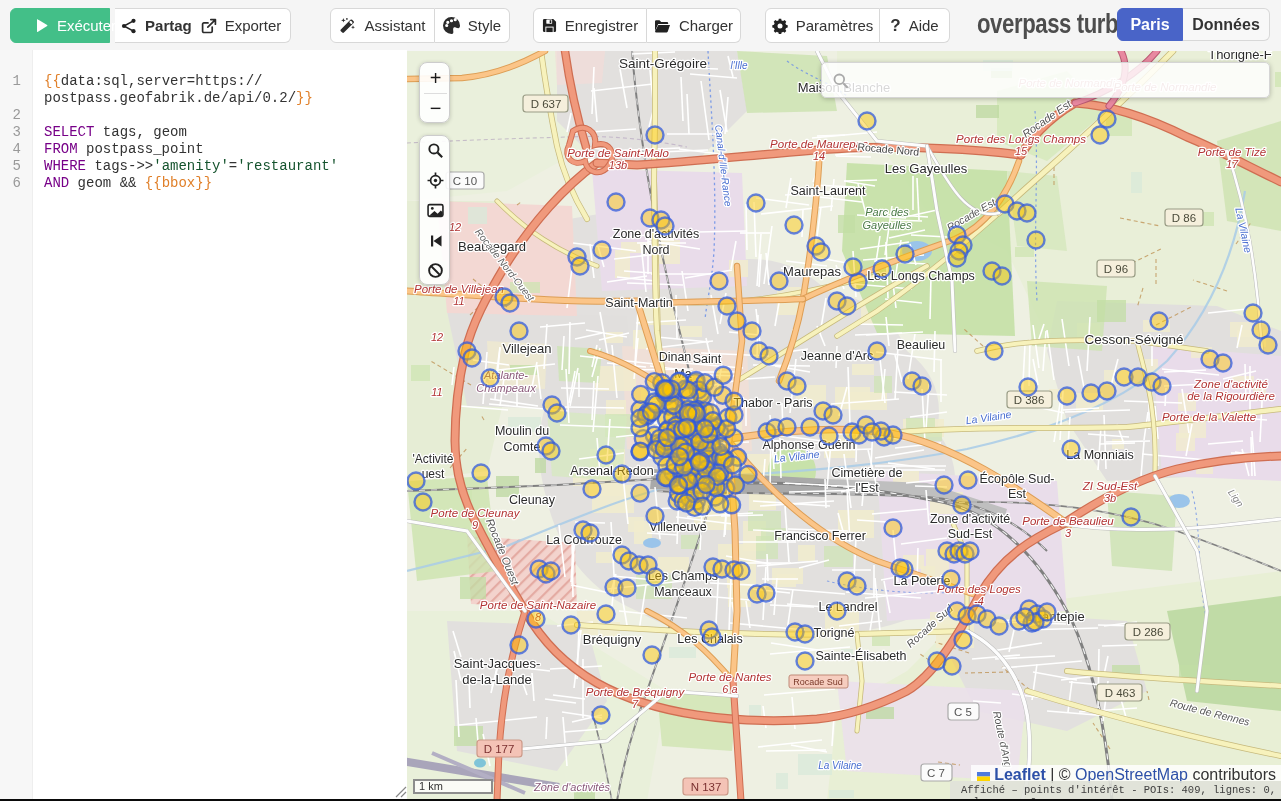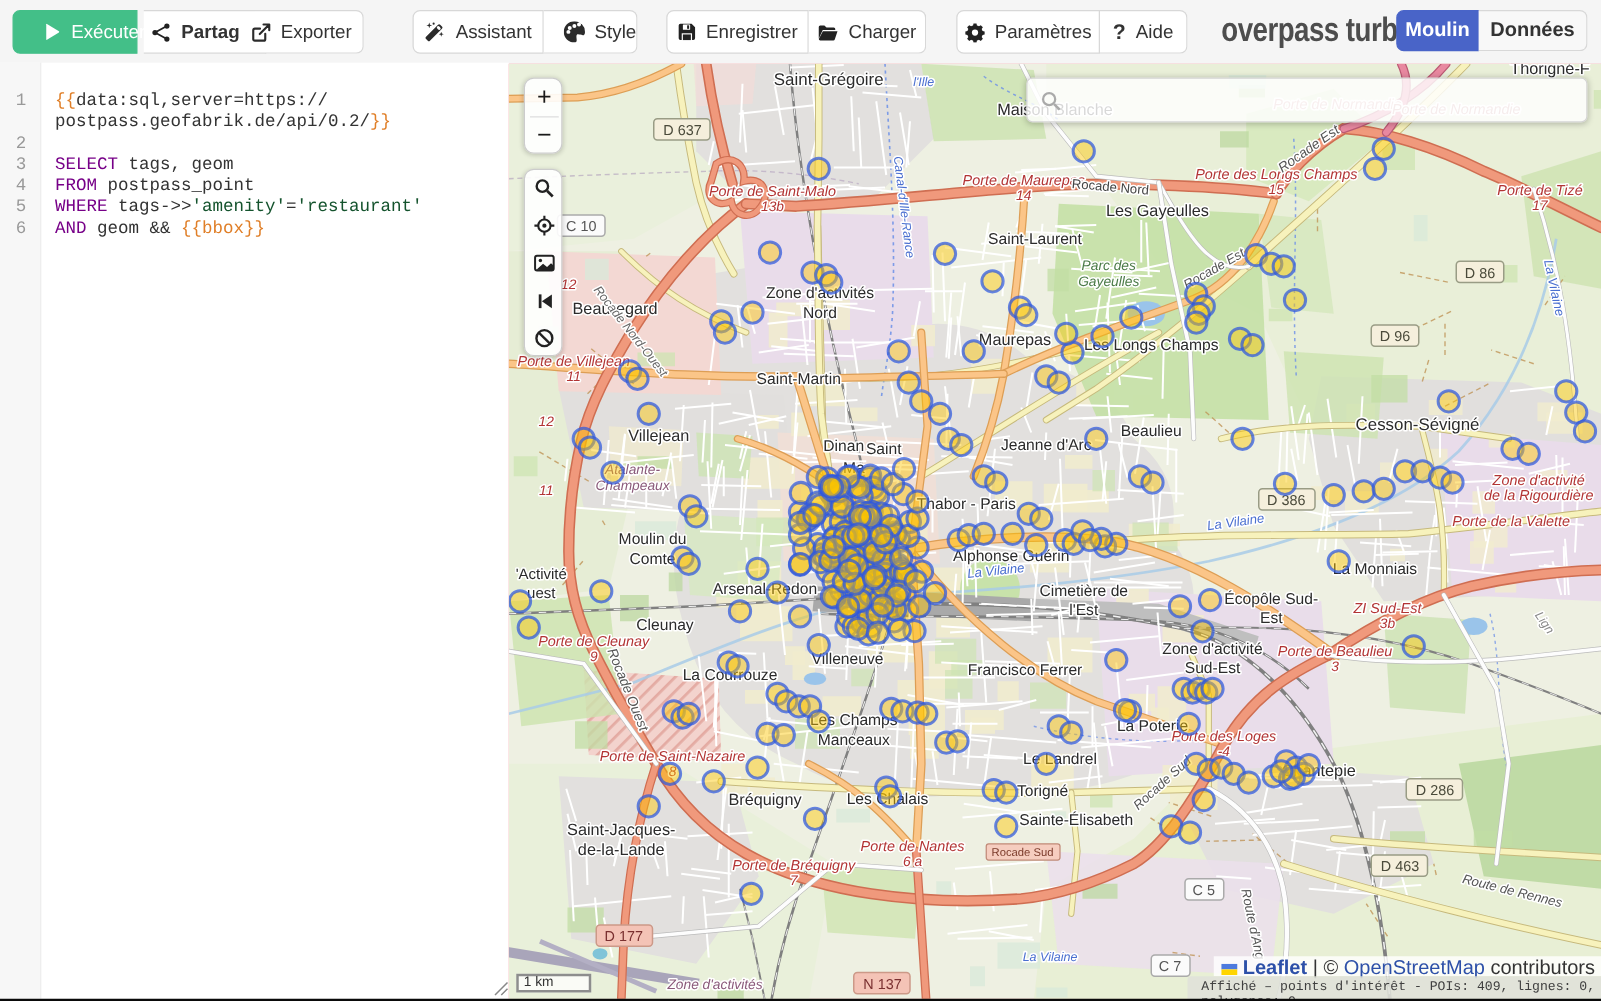--- a/index.html
+++ b/index.html
@@ -7,21 +7,21 @@
 #toolbar { position:absolute; left:0; top:0; width:1281px; height:50px; background:#f5f5f5; z-index:30; }
 .btn { position:absolute; top:8px; height:35px; background:#fff; border:1px solid #d8d8d8; color:#333; font-size:15px; display:flex; align-items:center; justify-content:center; gap:8px; }
 .btn svg { flex:0 0 auto; }
 .grp-l { border-radius:6px 0 0 6px; }
 .grp-r { border-radius:0 6px 6px 0; border-left:none; }
 .grp-m { border-left:none; }
 #b-exec { left:10px; width:100px; background:#43bf88; border-color:#43bf88; color:#fff;padding-left:30px; }
 #b-part { left:115px; width:98px;font-weight:bold; }
 #b-expo { left:192px; width:99px; }
 #b-assi { left:330px; width:105px; border-radius:6px 0 0 6px; }
-#b-styl { left:435px; width:75px;justify-content:flex-end; }
+#b-styl { left:435px; width:75px; }
 #b-enre { left:533px; width:114px; border-radius:6px 0 0 6px; }
 #b-char { left:647px; width:94px; }
 #b-para { left:765px; width:115px; border-radius:6px 0 0 6px; }
 #b-aide { left:880px; width:70px; }
 #logo { position:absolute; left:977px; top:9px; font-size:27px; font-weight:bold; color:#4d4d4d; letter-spacing:-0.5px; transform:scaleX(0.82); transform-origin:left center; z-index:31; }
 #b-cart { left:1117px; top:8px; width:66px; height:33px; background:#4964c8; border-color:#4964c8; color:#fff; font-weight:bold; font-size:16px; z-index:32; border-radius:6px 0 0 6px; }
 #b-donn { left:1183px; top:8px; width:87px; height:33px; font-weight:bold; font-size:16px; z-index:32; background:#f8f8f8; border-radius:0 6px 6px 0; border-left:none;}
 
 #editor { position:absolute; left:0; top:50px; width:407px; height:749px; background:#fff; }
 #gutter { position:absolute; left:0; top:0; width:33px; height:749px; background:#f7f7f7; border-right:1px solid #eee; }
@@ -33,21 +33,21 @@
 
 #map { position:absolute; left:407px; top:51px; width:874px; height:748px; overflow:hidden; background:#fca5a5; }
 #blackbar { position:absolute; left:0; top:799px; width:1281px; height:2px; background:#0a0a0a; z-index:40; }
 
 
 .mapctl { position:absolute; background:rgba(255,255,255,0.9); border:1px solid #ccc; border-radius:8px; box-shadow:0 1px 4px rgba(0,0,0,0.2); z-index:20; }
 #zoomctl { left:12px; top:11px; width:31px; height:61px; }
 #toolctl { left:12px; top:84px; width:31px; height:150px; }
 .zbtn { position:absolute; left:0; width:31px; height:30px; text-align:center; font-size:20px; font-weight:normal; color:#1a1a1a; line-height:30px; }
 #searchbox { position:absolute; left:414px; top:11px; width:449px; height:36px; background:rgba(255,255,255,0.82); border:1px solid #d5d5d5; border-radius:5px; box-shadow:0 1px 5px rgba(0,0,0,0.25); z-index:20; }
-#scalebar { position:absolute; left:6px; bottom:5px; width:60px; height:15px; background:rgba(255,255,255,0.75); border:2px solid #8d8d8d; box-sizing:border-box; font-size:11px; line-height:11px; color:#333; padding:0 0 0 4px; z-index:20; }
+#scalebar { position:absolute; left:6px; bottom:5px; width:80px; height:15px; background:rgba(255,255,255,0.75); border:2px solid #8d8d8d; box-sizing:border-box; font-size:11px; line-height:11px; color:#333; padding:0 0 0 4px; z-index:20; }
 #attrib { position:absolute; right:0; bottom:18px; height:16px; background:rgba(255,255,255,0.8); font-size:16px; color:#333; padding:1px 5px 0 6px; z-index:20; white-space:nowrap; }
 #attrib a { color:#2d50a8; text-decoration:none; }
 #statusbar { position:absolute; left:950px; top:781px; width:331px; height:18px; background:rgba(223,225,218,0.88); color:#404040; font-size:10.5px; text-align:left; padding:3px 0 16px 11px; z-index:25; border-radius:3px 0 0 0;font-family:Liberation Mono, monospace; }
 #resizer { position:absolute; left:395px; top:784px; width:12px; height:12px; z-index:26; }
 </style>
 </head>
 <body>
 <div id="toolbar">
   <div class="btn grp-l" id="b-exec"><svg width="15" height="15" viewBox="0 0 16 16">
         <path d="M3.2 1.5 Q3.2 0.9 3.8 1.2 L14 7.5 Q14.6 8 14 8.5 L3.8 14.8 Q3.2 15.1 3.2 14.5 Z" fill="#fff"></path>
@@ -84,21 +84,21 @@
   <div class="btn grp-r" id="b-char"><svg width="17" height="16" viewBox="0 0 17 16">
         <path d="M1 13 V3.5 A1.2 1.2 0 0 1 2.2 2.3 H5.5 L7.2 4 H13 A1.2 1.2 0 0 1 14.2 5.2 V6 H4.2 Z" fill="#222"></path>
         <path d="M4.3 7 H16 L13.8 13.6 A1.2 1.2 0 0 1 12.6 14.4 H2.2 A1.2 1.2 0 0 1 1.05 13.2 Z" fill="#222"></path>
       </svg>Charger</div>
   <div class="btn" id="b-para"><svg width="16" height="16" viewBox="0 0 16 16" fill="#222">
         <path d="M6.8 0.7 h2.4 l0.35 1.7 a6 6 0 0 1 1.6 0.66 l1.45-0.95 1.7 1.7 -0.95 1.45 a6 6 0 0 1 0.66 1.6 l1.7 0.35 v2.4 l-1.7 0.35 a6 6 0 0 1 -0.66 1.6 l0.95 1.45 -1.7 1.7 -1.45-0.95 a6 6 0 0 1 -1.6 0.66 l-0.35 1.7 h-2.4 l-0.35-1.7 a6 6 0 0 1 -1.6-0.66 l-1.45 0.95 -1.7-1.7 0.95-1.45 a6 6 0 0 1 -0.66-1.6 l-1.7-0.35 v-2.4 l1.7-0.35 a6 6 0 0 1 0.66-1.6 l-0.95-1.45 1.7-1.7 1.45 0.95 a6 6 0 0 1 1.6-0.66 Z"></path>
         <circle cx="8" cy="8" r="2.5" fill="#fff"></circle>
       </svg>Paramètres</div>
   <div class="btn grp-r" id="b-aide"><span style="font-weight:bold;font-size:17px;">?</span>Aide</div>
   <div id="logo">overpass turbo</div>
-  <div class="btn" id="b-cart">Moulin</div>
+  <div class="btn" id="b-cart">Paris</div>
   <div class="btn" id="b-donn">Données</div>
 </div>
 
 <div id="editor">
   <div id="gutter"></div>
   <div class="ln" style="top:22.5px;">1</div>
   <div class="ln" style="top:56.5px;">2</div>
   <div class="ln" style="top:73.5px;">3</div>
   <div class="ln" style="top:90.5px;">4</div>
   <div class="ln" style="top:107.5px;">5</div>

